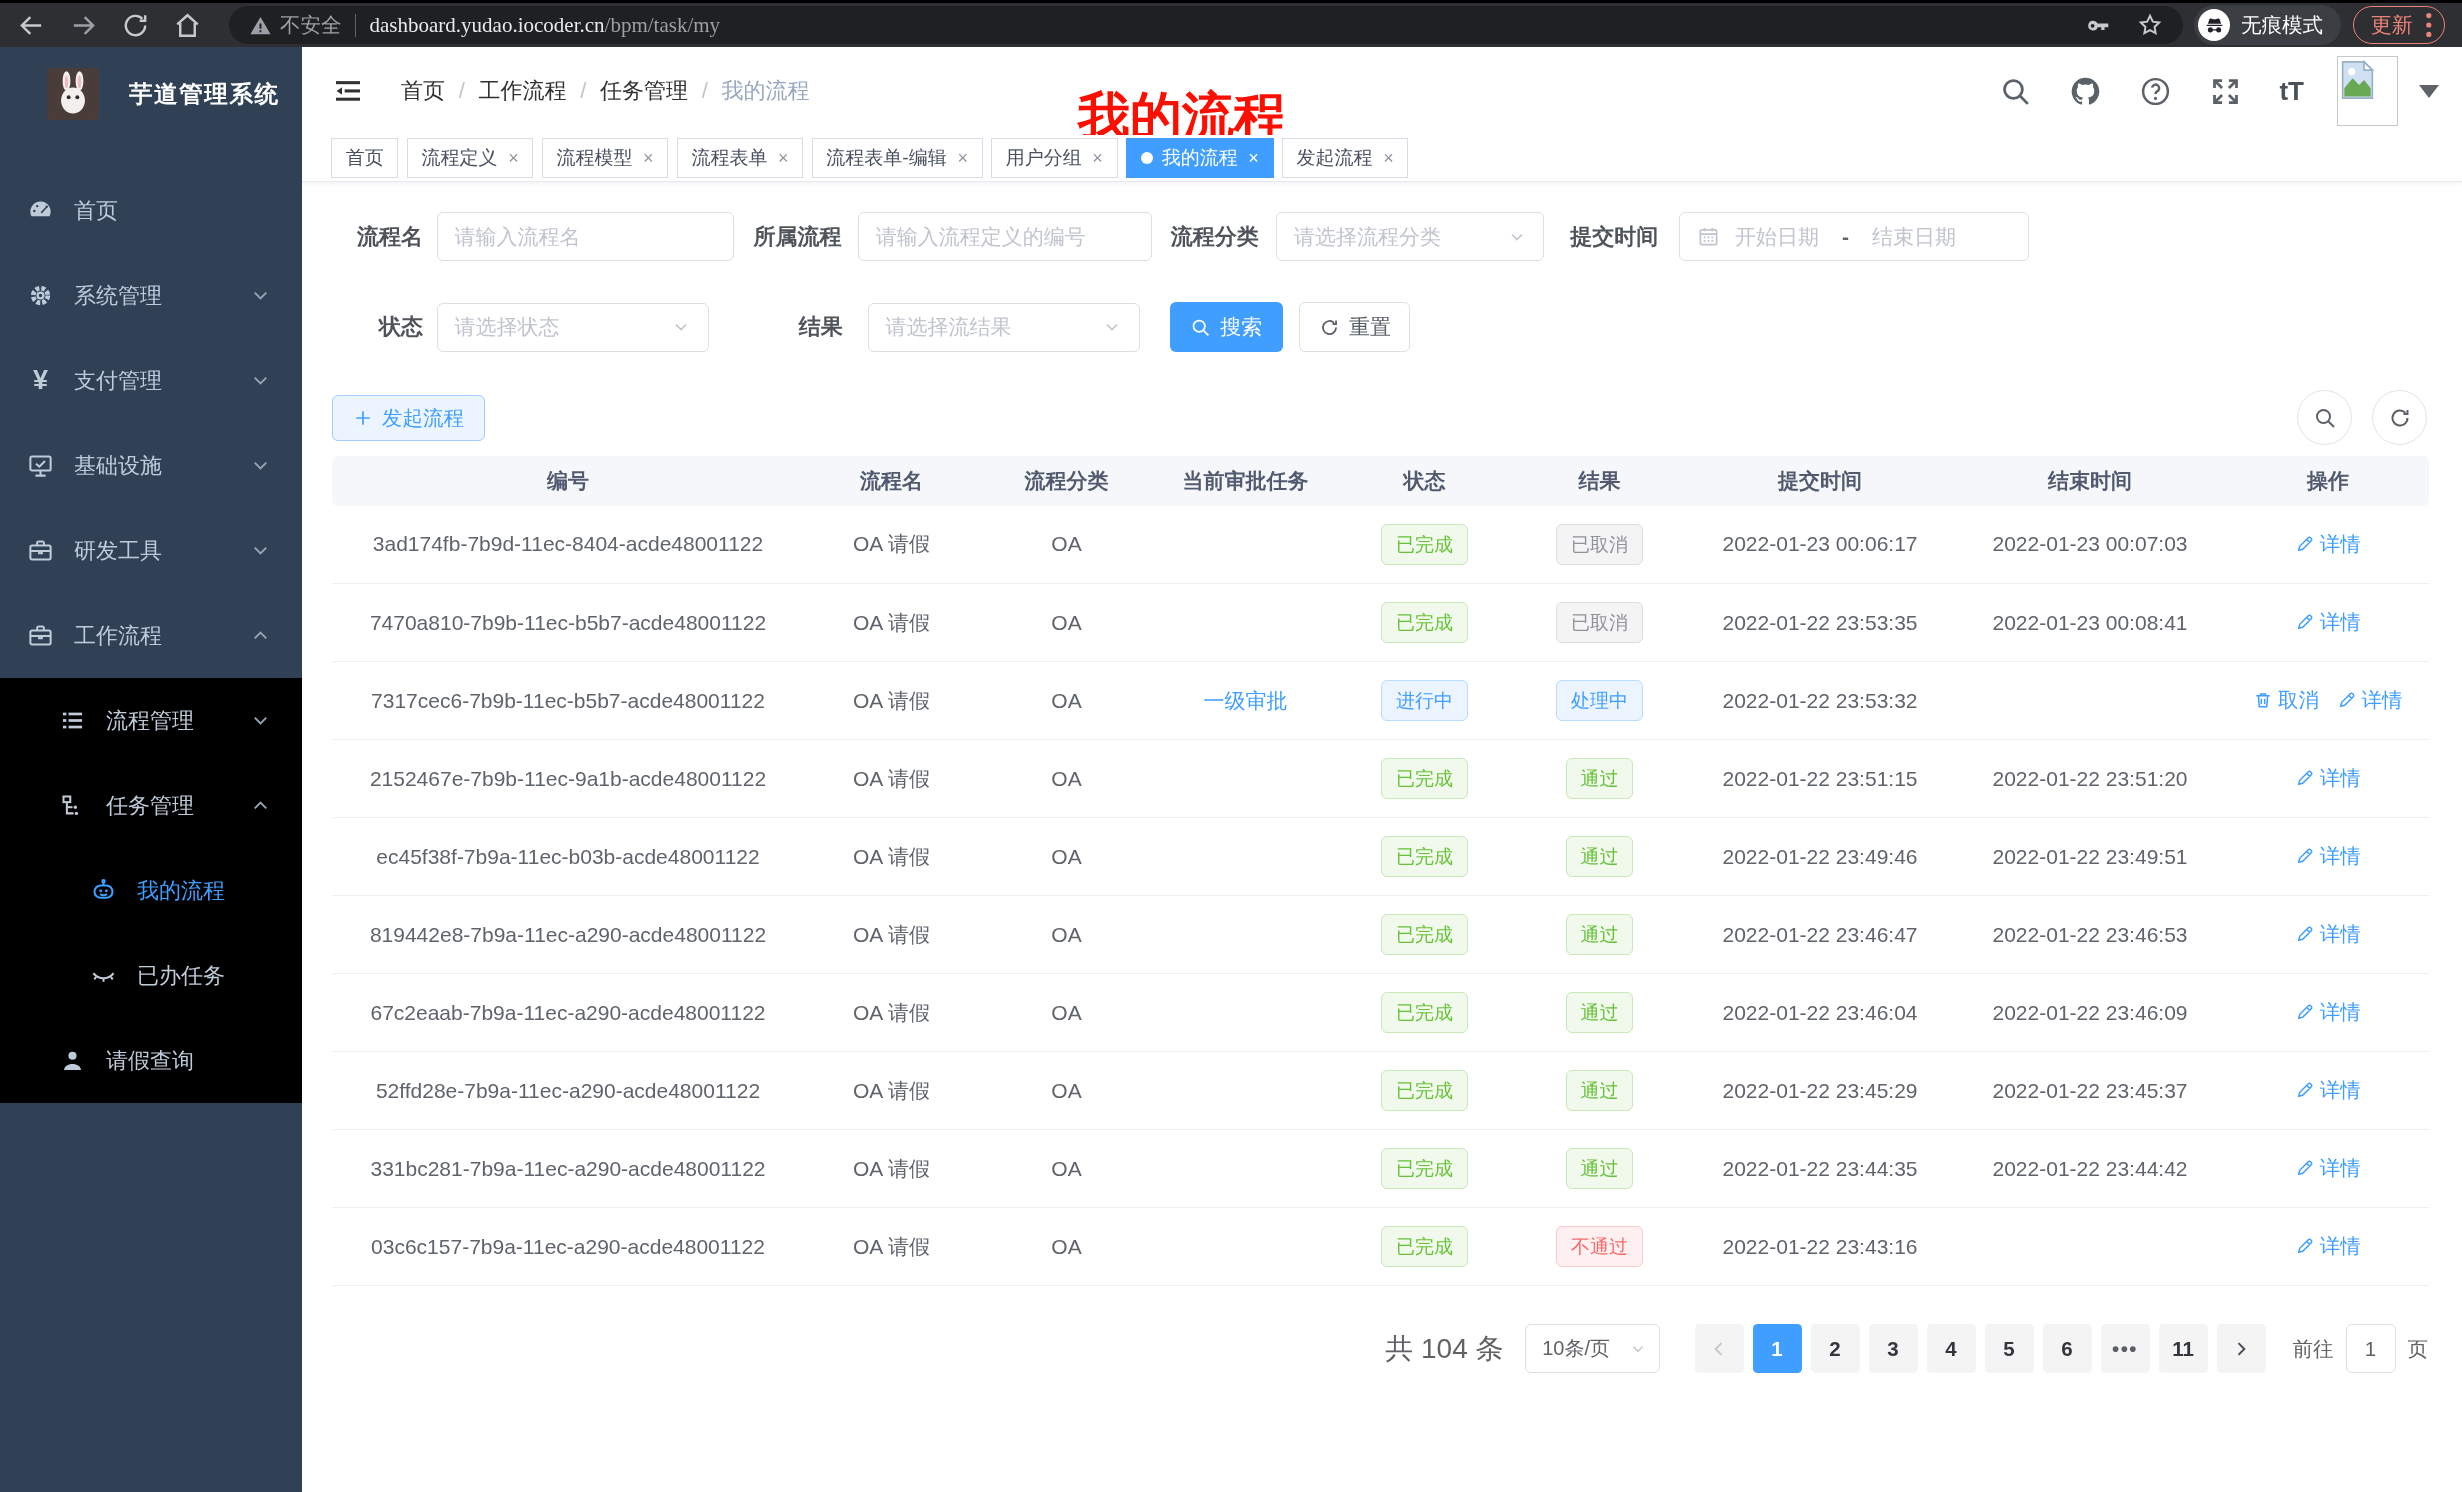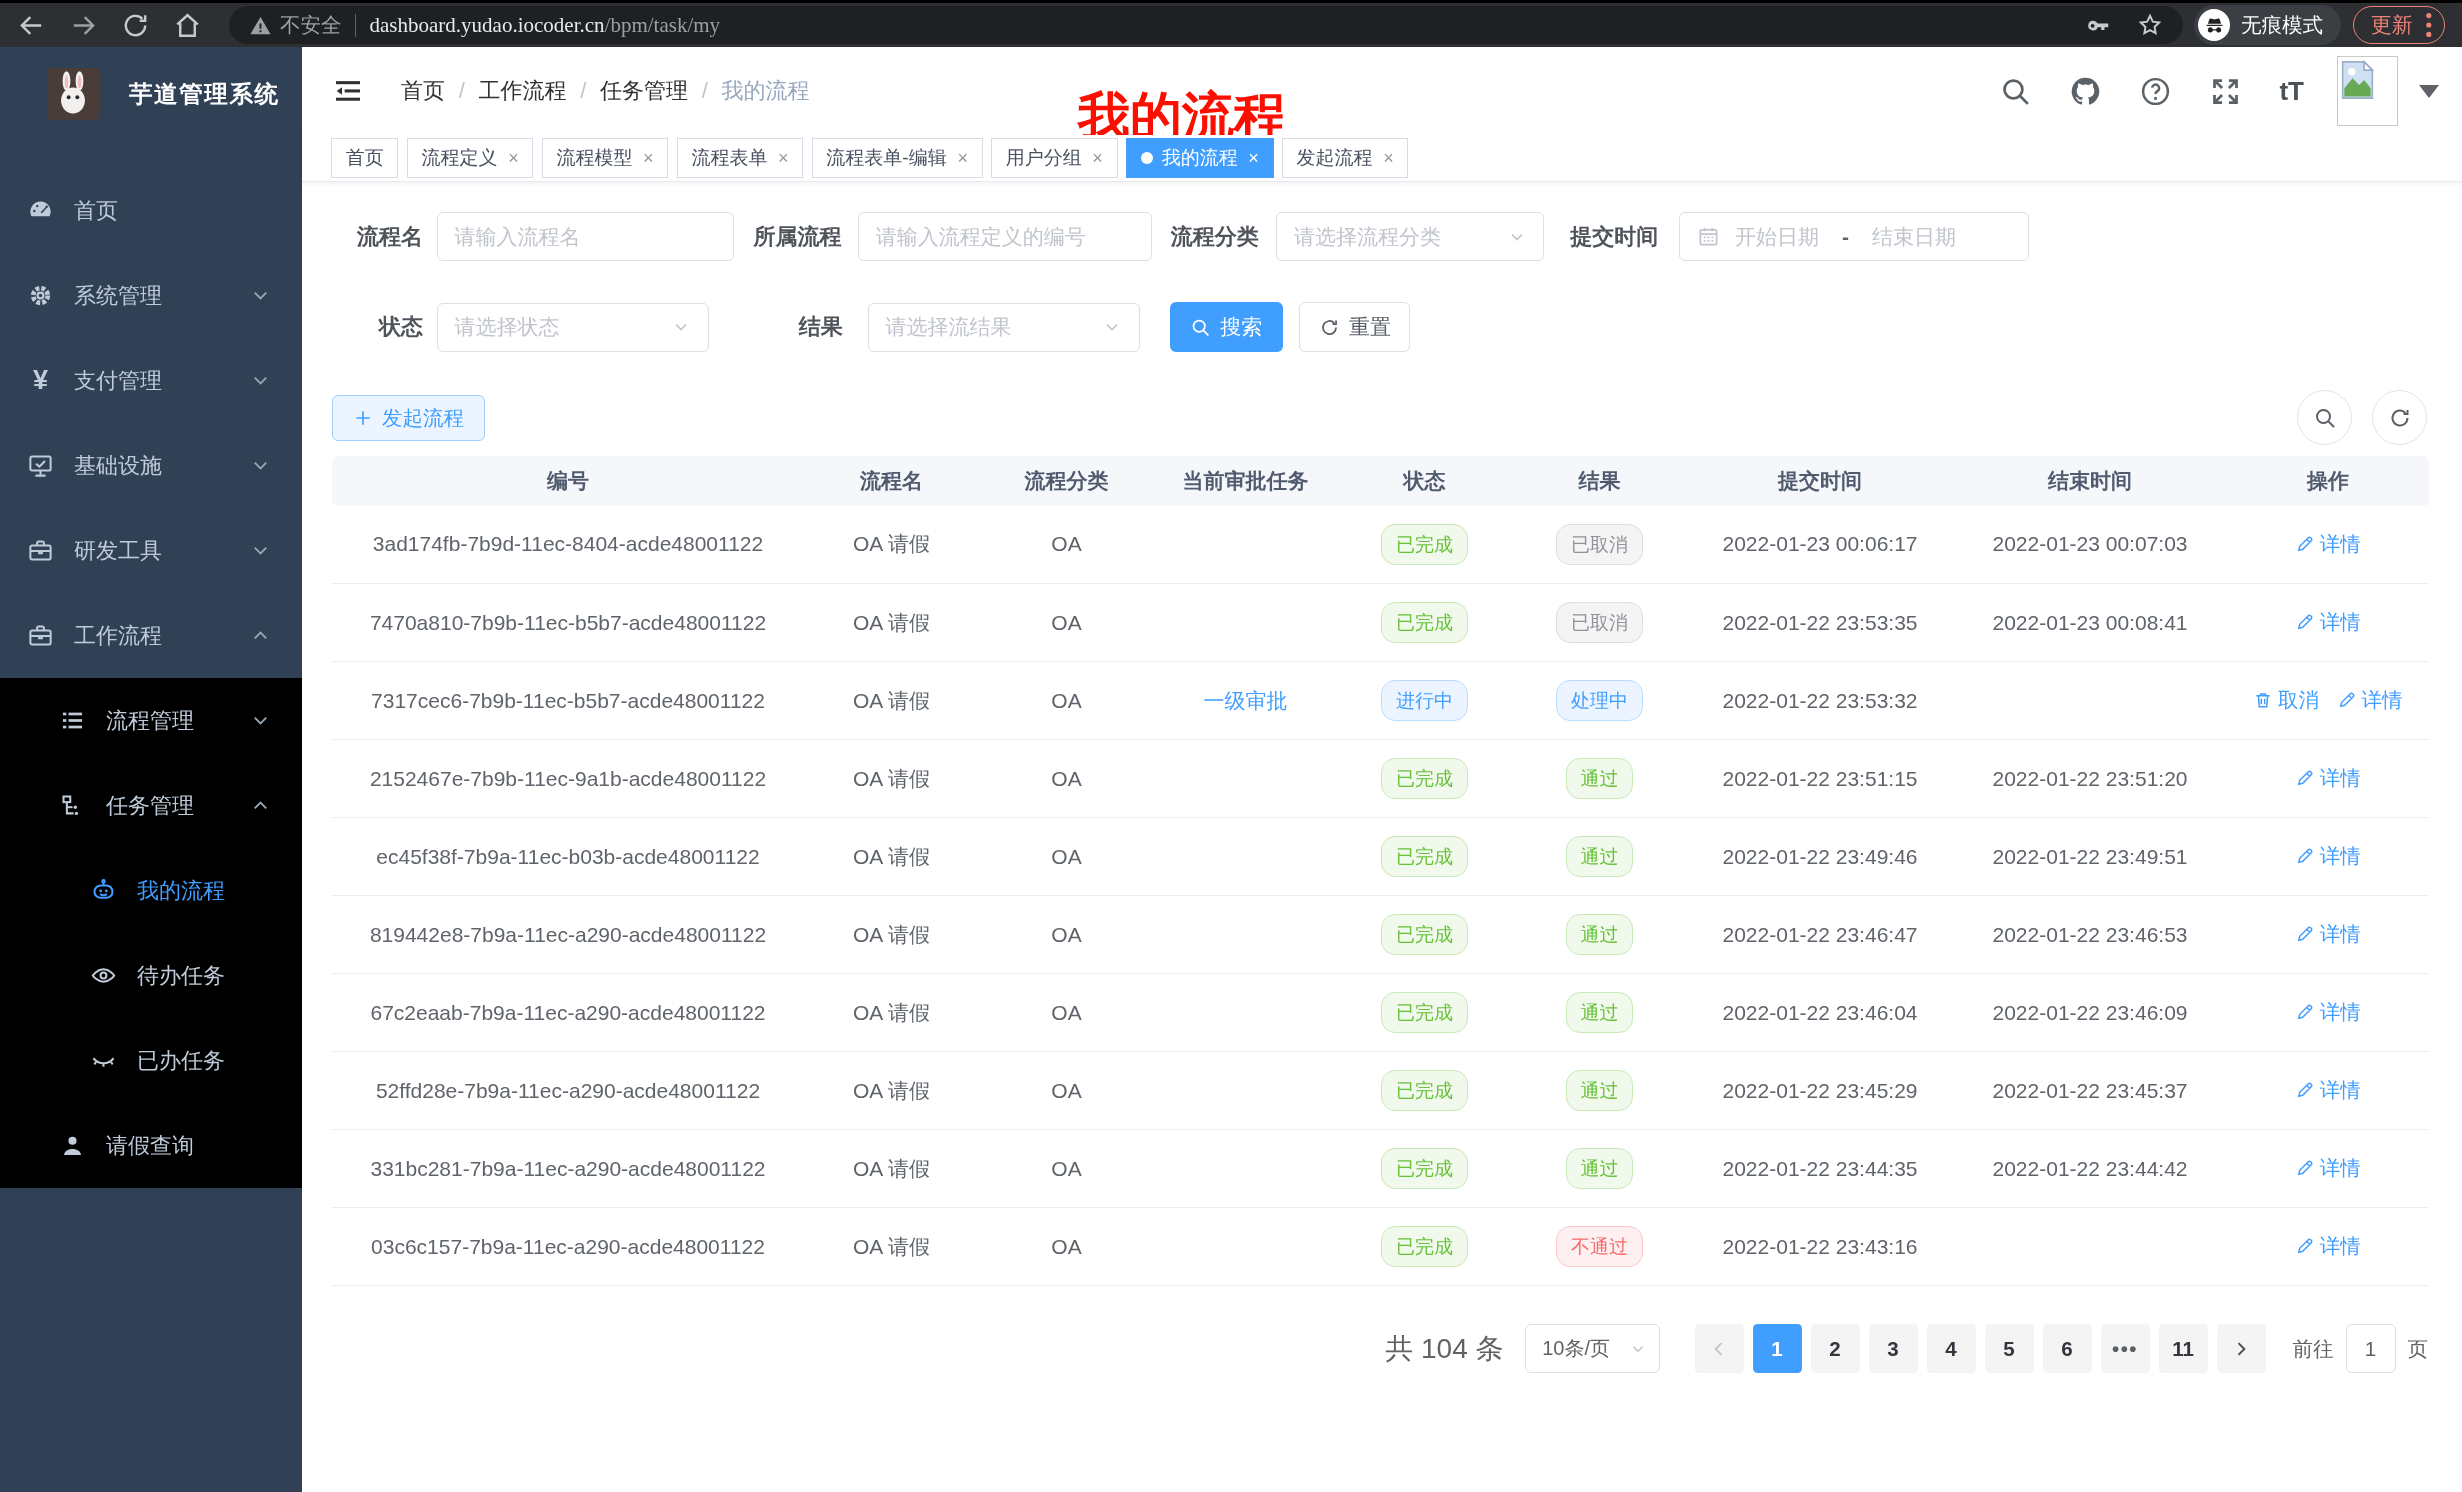--- a/index.html
+++ b/index.html
@@ -108,21 +108,21 @@
   .circle-btn svg { width:24px; height:24px; color:#5a6065; }
 
   
   .tbl { margin-top:10.7px; width:2096px; border-collapse:collapse; table-layout:fixed; }
   .tbl thead th { height:50px; background:#f5f7fa; font-size:21px; font-weight:700; color:#515a6e;
     text-align:center; }
   .tbl thead th:first-child { border-radius:6px 0 0 6px; }
   .tbl thead th:last-child { border-radius:0 6px 6px 0; }
   .tbl tbody td { height:78px; border-bottom:1.5px solid #eceef3; text-align:center;
     font-size:21px; color:#5f646b; }
-  .badge { display:inline-block; height:41px; line-height:40px; padding:0 13.7px; border-radius:14px;
+  .badge { display:inline-block; height:41px; line-height:40px; padding:0 13.7px; border-radius:6px;
     font-size:19px; border:0.8px solid transparent; }
   .badge.success { color:#67c23a; background:#f0f9eb; border-color:#c9e9b8; }
   .badge.info    { color:#909399; background:#f4f4f5; border-color:#dcdee0; }
   .badge.primary { color:#409eff; background:#ecf5ff; border-color:#b9dcff; }
   .badge.danger  { color:#f56c6c; background:#fef0f0; border-color:#fbc9c9; }
   .tlink { color:#409eff; cursor:pointer; text-decoration:none; }
   .ops { white-space:nowrap; }
   .op { color:#409eff; font-size:20.5px; cursor:pointer; text-decoration:none; display:inline-flex;
     align-items:center; margin:0 9px; }
   .op svg { margin-right:4.6px; }
@@ -302,27 +302,20 @@
       </div>
       <div class="m-item lvl2 active">
         <svg class="m-ic" viewBox="0 0 24 24" fill="none" stroke="currentColor" stroke-width="1.8">
             <rect x="4" y="7.5" width="16" height="11" rx="5.5"></rect>
             <circle cx="9.5" cy="12.3" r="1.3" fill="currentColor" stroke="none"></circle>
             <circle cx="14.5" cy="12.3" r="1.3" fill="currentColor" stroke="none"></circle>
             <path d="M9 15.3c2 1.2 4 1.2 6 0M12 7.5V5"></path>
             <circle cx="12" cy="3.8" r="1.1"></circle>
           </svg>
         <span class="m-lbl">我的流程</span>
-      </div>
-      <div class="m-item lvl2">
-        <svg class="m-ic" viewBox="0 0 24 24" fill="none" stroke="currentColor" stroke-width="1.8">
-            <path d="M2.5 12S6 6.5 12 6.5 21.5 12 21.5 12 18 17.5 12 17.5 2.5 12 2.5 12z"></path>
-            <circle cx="12" cy="12" r="2.6"></circle>
-          </svg>
-        <span class="m-lbl">待办任务</span>
       </div>
       <div class="m-item lvl2">
         <svg class="m-ic" viewBox="0 0 24 24" fill="none" stroke="currentColor" stroke-width="1.8">
             <path d="M3 10c2.5 3 5.5 4.5 9 4.5s6.5-1.5 9-4.5"></path>
             <path d="M5.5 13.2L3.8 15.4M12 14.8v2.8M18.5 13.2l1.7 2.2"></path>
           </svg>
         <span class="m-lbl">已办任务</span>
       </div>
       <div class="m-item lvl1">
         <svg class="m-ic" viewBox="0 0 24 24" fill="currentColor">

